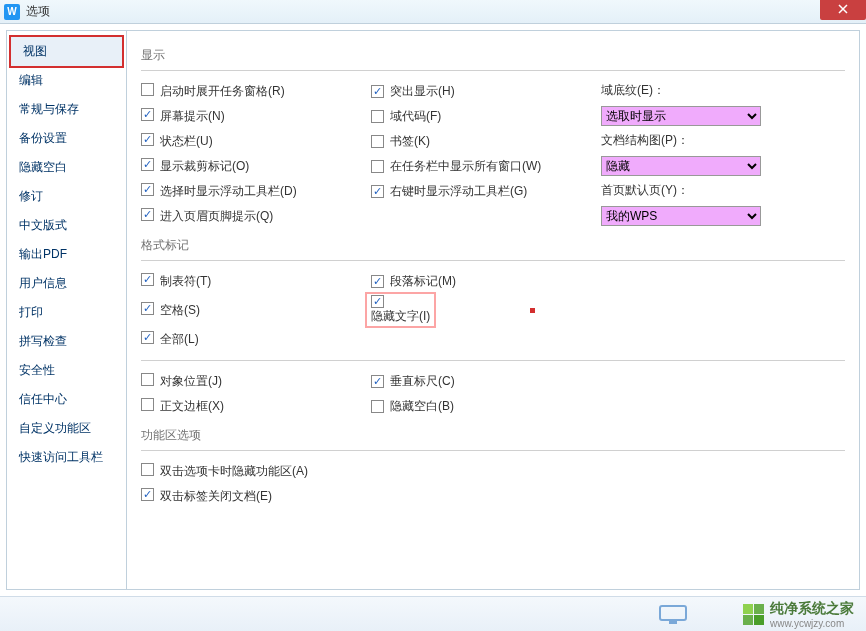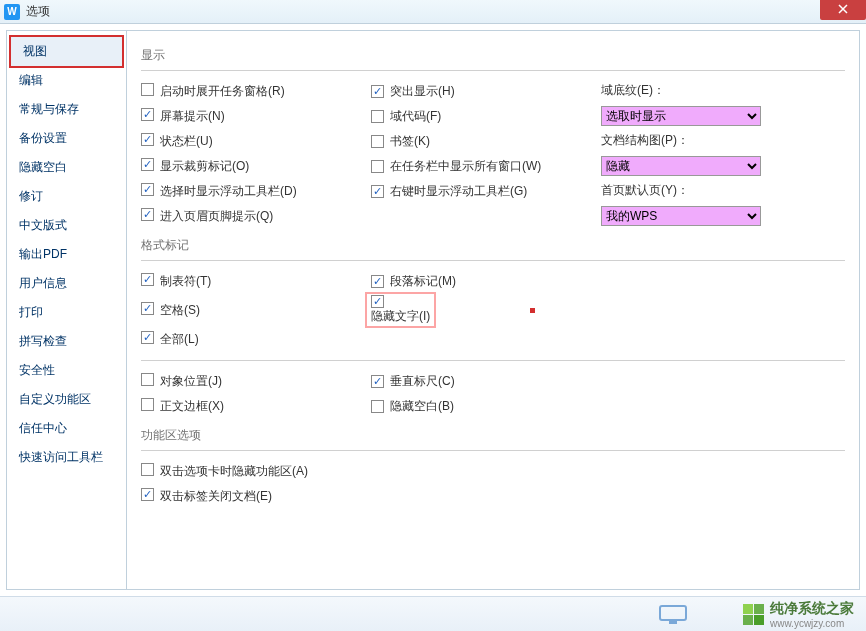--- a/index.html
+++ b/index.html
@@ -187,22 +187,22 @@
     <div class="sidebar-item"><span>常规与保存</span></div>
     <div class="sidebar-item"><span>备份设置</span></div>
     <div class="sidebar-item"><span>隐藏空白</span></div>
     <div class="sidebar-item"><span>修订</span></div>
     <div class="sidebar-item"><span>中文版式</span></div>
     <div class="sidebar-item"><span>输出PDF</span></div>
     <div class="sidebar-item"><span>用户信息</span></div>
     <div class="sidebar-item"><span>打印</span></div>
     <div class="sidebar-item"><span>拼写检查</span></div>
     <div class="sidebar-item"><span>安全性</span></div>
+    <div class="sidebar-item"><span>信任中心</span></div>
     <div class="sidebar-item"><span>自定义功能区</span></div>
-    <div class="sidebar-item"><span>信任中心</span></div>
     <div class="sidebar-item"><span>快速访问工具栏</span></div>
   </div>
 
   <div class="content">
 
     <div class="section-title">显示</div>
     <div class="section-body">
       <div class="row">
         <div class="col1">
             <span class="checkbox"></span>

